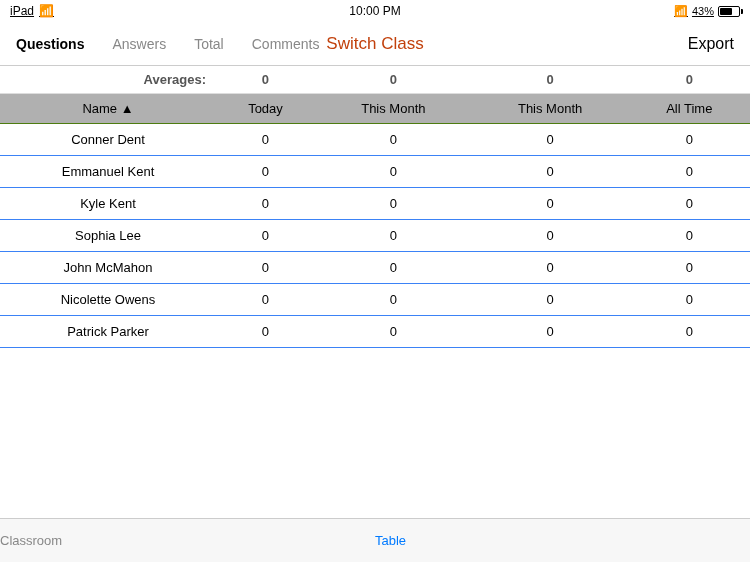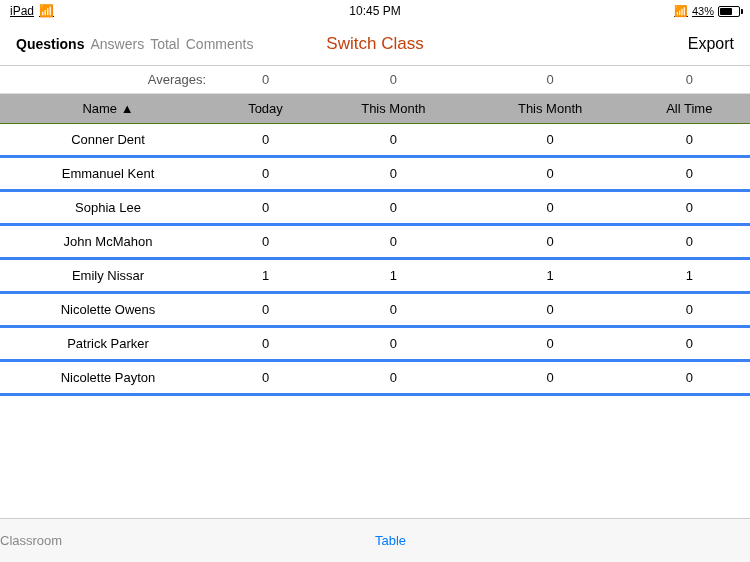--- a/index.html
+++ b/index.html
@@ -35,21 +35,21 @@
       background: #fff;
       border-bottom: 1px solid #ccc;
       display: flex;
       align-items: center;
       padding: 0 16px;
       position: relative;
     }
     .nav-tabs {
       display: flex;
       align-items: center;
-      gap: 6px;
+      gap: 28px;
       text-align: right;
     }
     .nav-tab {
       font-size: 14px;
       color: #888;
       cursor: pointer;
       padding: 4px 0;
     }
     .nav-tab.active {
       font-weight: 700;
@@ -81,20 +81,21 @@
       border-collapse: collapse;
     }
 
     
     .averages-row td {
       text-align: center;
       padding: 6px 8px;
       font-size: 13px;
       color: #555;
       border-bottom: 1px solid #ddd;
+      font-weight: bold;
     }
     .averages-row td:first-child {
       text-align: right;
       padding-right: 10px;
       color: #555;
     }
 
     
     .header-row th {
       background: #b0b0b0;
@@ -107,21 +108,21 @@
     }
     .header-row th:first-child {
       text-align: center;
     }
 
     
     .data-row td {
       text-align: center;
       padding: 8px 8px;
       font-size: 13px;
-      border-bottom: 3px solid #3b82f6;
+      border-bottom: 1px solid #3b82f6;
       color: #000;
     }
     .data-row td:first-child {
       text-align: center;
     }
     .data-row:nth-child(odd) { background: #fff; }
     .data-row:nth-child(even) { background: #fff; }
 
     
     .bottom-bar {
@@ -170,21 +171,21 @@
     }
   </style>
 </head>
 <body>
 
 <div class="status-bar">
   <div class="status-left">
     <span>iPad</span>
     <span>📶</span>
   </div>
-  <span class="status-center">10:45 PM</span>
+  <span class="status-center">10:00 PM</span>
   <div class="status-right">
     <span>📶</span>
     <span>43%</span>
     <span class="battery">
         <span class="battery-fill"></span>
       </span>
   </div>
 </div>
 
 <div class="nav-bar">
@@ -227,56 +228,49 @@
       <td>0</td>
     </tr>
         <tr class="data-row">
       <td>Emmanuel Kent</td>
       <td>0</td>
       <td>0</td>
       <td>0</td>
       <td>0</td>
     </tr>
         <tr class="data-row">
+      <td>Kyle Kent</td>
+      <td>0</td>
+      <td>0</td>
+      <td>0</td>
+      <td>0</td>
+    </tr>
+        <tr class="data-row">
       <td>Sophia Lee</td>
       <td>0</td>
       <td>0</td>
       <td>0</td>
       <td>0</td>
     </tr>
         <tr class="data-row">
       <td>John McMahon</td>
       <td>0</td>
       <td>0</td>
       <td>0</td>
       <td>0</td>
     </tr>
         <tr class="data-row">
-      <td>Emily Nissar</td>
-      <td>1</td>
-      <td>1</td>
-      <td>1</td>
-      <td>1</td>
-    </tr>
-        <tr class="data-row">
       <td>Nicolette Owens</td>
       <td>0</td>
       <td>0</td>
       <td>0</td>
       <td>0</td>
     </tr>
         <tr class="data-row">
       <td>Patrick Parker</td>
-      <td>0</td>
-      <td>0</td>
-      <td>0</td>
-      <td>0</td>
-    </tr>
-        <tr class="data-row">
-      <td>Nicolette Payton</td>
       <td>0</td>
       <td>0</td>
       <td>0</td>
       <td>0</td>
     </tr>
       </tbody>
   </table>
 </div>
 
 <div class="bottom-bar">

